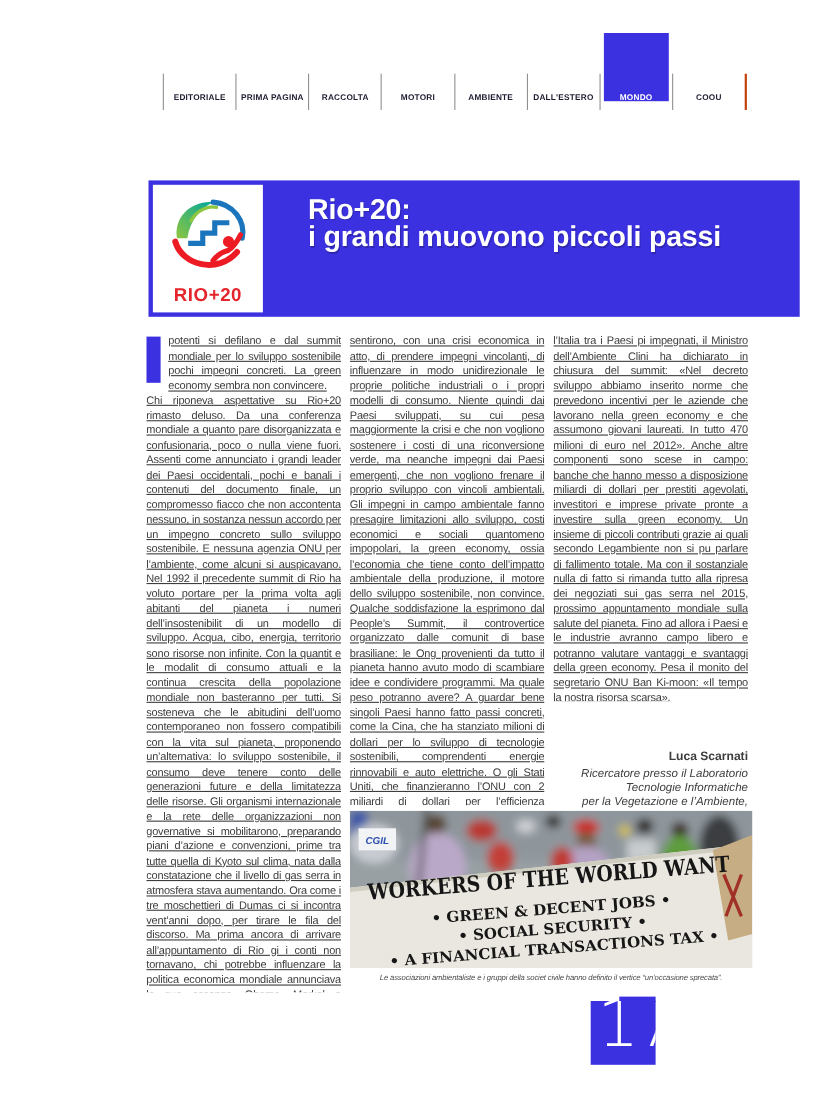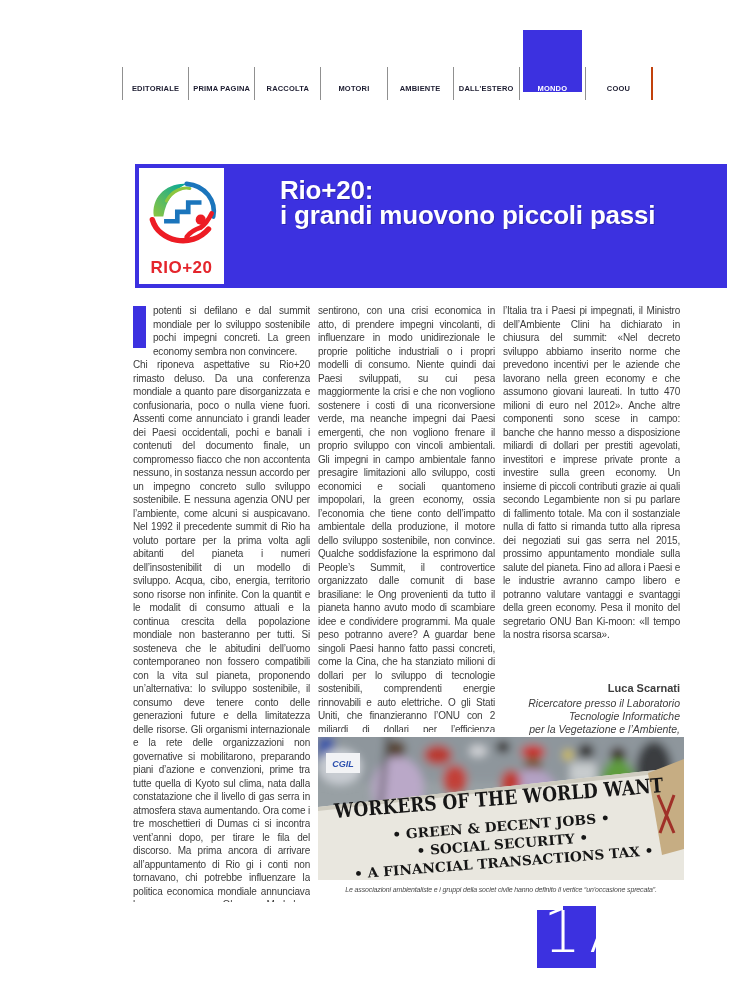--- a/index.html
+++ b/index.html
@@ -6,43 +6,43 @@
     --accent:#3c31e0;
     --cyan:#6cc5ee;
     --logored:#e4252c;
     --body:#3d3d3d;
   }
   html,body{margin:0;padding:0;background:#fff;}
   .page{position:relative;width:742px;height:1000px;background:#fff;overflow:hidden;
         font-family:"Liberation Sans",sans-serif;}
 
   
-  .nav{position:absolute;left:122px;top:67px;width:531px;height:33px;display:flex;text-align:right;}
+  .nav{position:absolute;left:148px;top:67px;width:531px;height:33px;display:flex;text-align:right;}
   .tab{flex:1;border-left:1px solid #909090;display:flex;justify-content:center;align-items:flex-end;
        padding-bottom:7px;box-sizing:border-box;font-size:7.5px;font-weight:bold;color:#1c1c30;
        letter-spacing:0.2px;cursor:pointer;}
   .tab:last-child{border-right:2px solid #c2410c;}
   .tab span{position:relative;z-index:2;}
   .tab-mondo span{color:#ffffff;}
   .active-marker{position:absolute;left:401px;top:-37px;width:59px;height:62px;background:var(--accent);z-index:1;}
 
   
   .band{position:absolute;left:135px;top:164px;width:592px;height:124px;background:var(--accent);}
-  .logo-box{position:absolute;left:4px;top:4px;width:85px;height:116px;background:#ffffff;text-align:center;}
+  .logo-box{position:absolute;left:4px;top:4px;width:100px;height:116px;background:#ffffff;text-align:center;}
   .logo-word{color:var(--logored);font-weight:bold;font-size:17px;letter-spacing:0.5px;margin-top:0px;}
   .title-block{position:absolute;left:145px;top:14px;color:#ffffff;}
   .title-line{font-size:26px;font-weight:bold;line-height:25px;letter-spacing:-0.2px;
               text-shadow:1px 1px 0 rgba(0,0,0,0.22);}
   .subtitle-block{position:absolute;left:145px;top:72px;color:var(--cyan);font-weight:bold;
                   font-size:11px;line-height:13px;letter-spacing:-0.1px;}
 
   
   .col{position:absolute;width:177px;text-align:justify;font-size:10px;line-height:13.5px;
        letter-spacing:-0.2px;color:var(--body);overflow:hidden;}
-  .col p{margin:0;}
+  .col p{margin:0;text-decoration:underline;}
   .col1{left:133px;top:304px;height:598px;}
   .col2{left:318px;top:304px;height:428px;}
   .col3{left:503px;top:304px;height:334px;}
   .dropcap{float:left;width:13px;height:42px;background:var(--accent);margin:2px 7px 0 0;}
 
   .author{position:absolute;left:503px;top:682px;width:177px;text-align:right;color:var(--body);}
   .author-name{font-weight:bold;font-size:11px;margin-bottom:3px;}
   .author-line{font-style:italic;font-size:10.5px;line-height:13px;}
 
   

